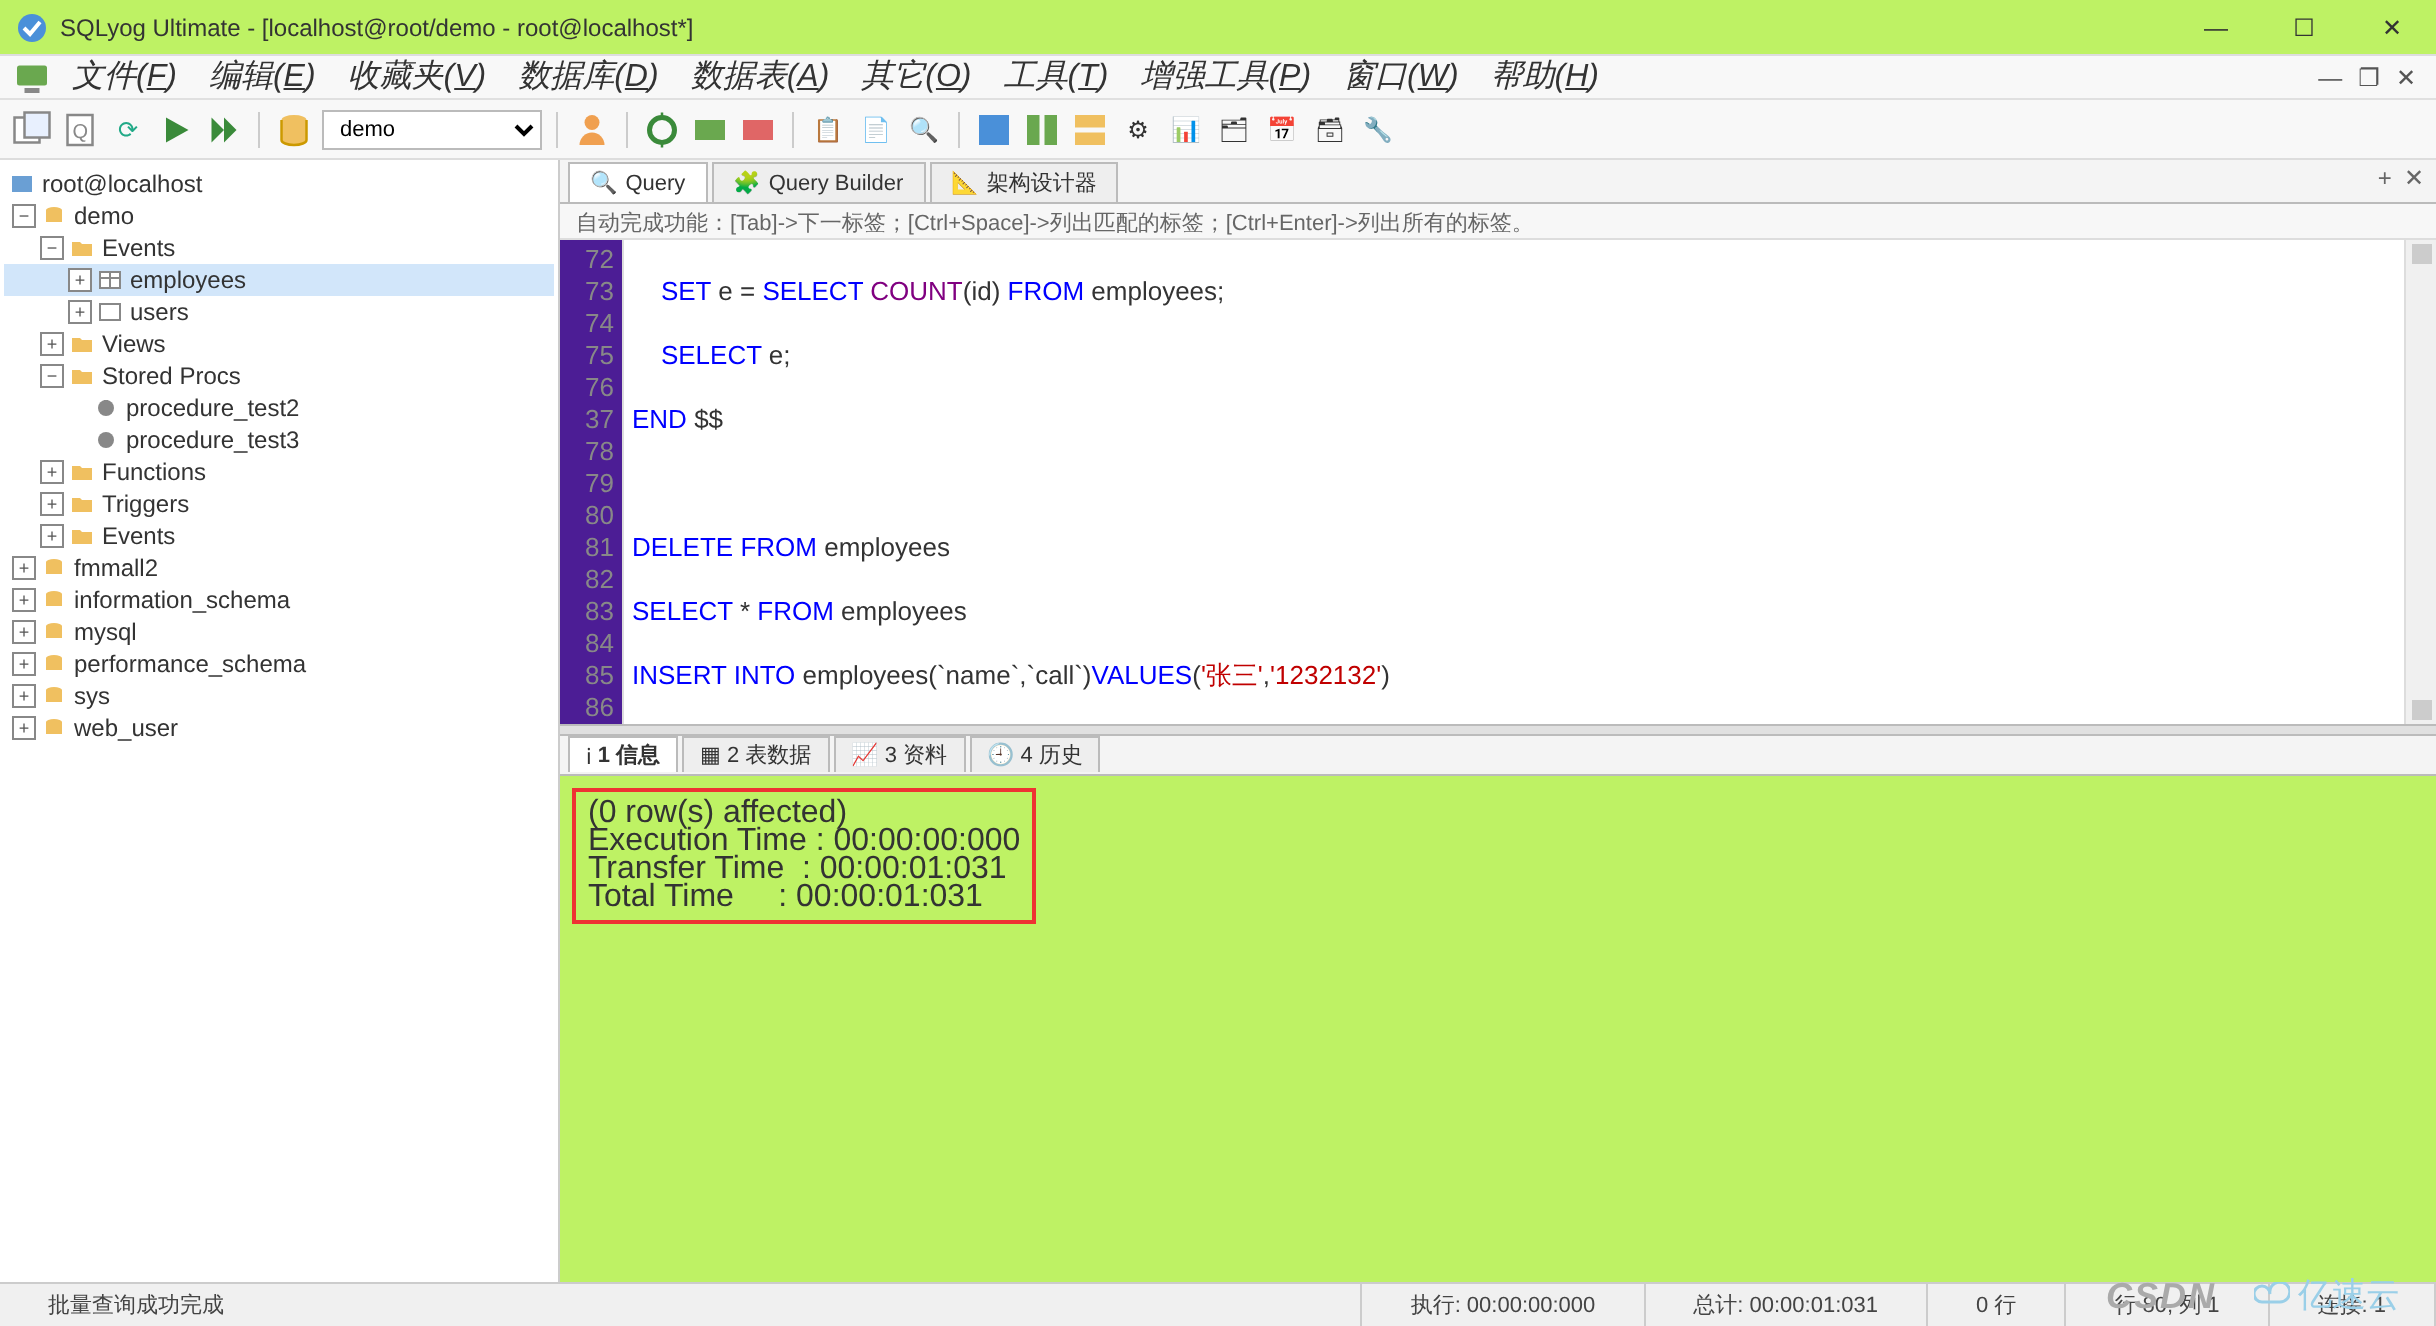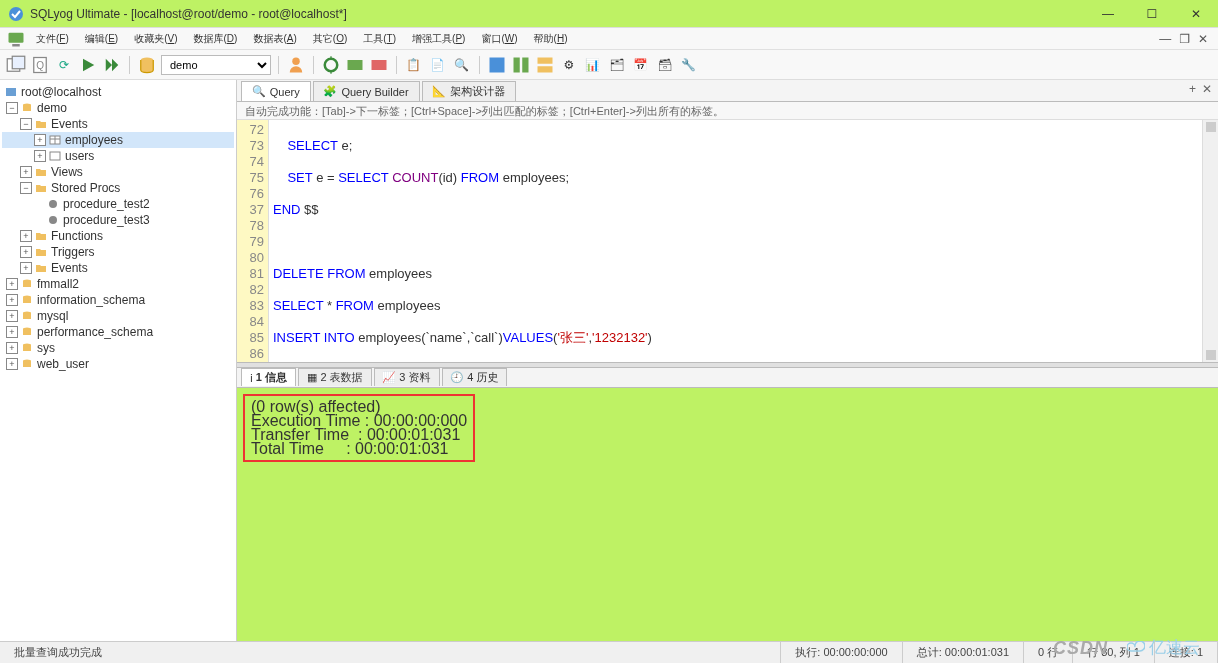--- a/index.html
+++ b/index.html
@@ -4,62 +4,62 @@
   <style>
     * { margin: 0; padding: 0; box-sizing: border-box; font-family: "Microsoft YaHei", Tahoma, Arial, sans-serif; }
     html, body { width: 1218px; height: 663px; overflow: hidden; background: #f0f0f0; font-size: 12px; color: #333; }
     .titlebar { height: 28px; background: #bef264; display: flex; align-items: center; padding: 0 8px; border-bottom: 1px solid #ddd; }
     .titlebar .logo { width: 16px; height: 16px; margin-right: 6px; }
     .titlebar .title { flex: 1; font-size: 12px; color: #333; }
     .titlebar .winbtns { display: flex; gap: 16px; }
     .winbtn { width: 28px; height: 18px; display: flex; align-items: center; justify-content: center; cursor: pointer; }
     .menubar { height: 22px; background: #f8f8f8; display: flex; align-items: center; padding: 0 6px; border-bottom: 1px solid #e0e0e0; gap: 4px; }
     .menubar .spacer { flex: 1; }
-    .menu-item { padding: 2px 6px; cursor: pointer; font-size: 10px; }
+    .menu-item { padding: 2px 6px; cursor: pointer; font-size: 16px; font-style: italic; }
     .menu-u { text-decoration: underline; }
     .sysbtns { display: flex; gap: 8px; padding-right: 4px; color: #555; }
     .toolbar { height: 30px; background: #f8f8f8; display: flex; align-items: center; padding: 0 6px; gap: 4px; border-bottom: 1px solid #ddd; }
     .tool-ico { width: 20px; height: 20px; display: flex; align-items: center; justify-content: center; cursor: pointer; border-radius: 2px; }
     .tool-sep { width: 1px; height: 18px; background: #ccc; margin: 0 3px; }
     .db-select { height: 20px; border: 1px solid #bbb; background: #fff; padding: 0 4px; min-width: 110px; font-size: 11px; }
     .body-area { display: flex; height: calc(100% - 28px - 22px - 30px - 22px); }
-    .sidebar { width: 237px; background: #fff; border-right: 1px solid #ccc; overflow: auto; font-size: 12px; }
+    .sidebar { width: 280px; background: #fff; border-right: 1px solid #ccc; overflow: auto; font-size: 12px; }
     .tree { padding: 4px 2px; }
     .tree-row { display: flex; align-items: center; height: 16px; padding: 0 2px; cursor: pointer; white-space: nowrap; }
     .tree-row.selected { background: #d2e6fa; }
     .tree-toggle { width: 12px; height: 12px; border: 1px solid #888; display: inline-flex; align-items: center; justify-content: center; font-size: 9px; line-height: 1; margin: 0 2px; color: #555; background: #fff; }
     .tree-spacer { display: inline-block; width: 14px; }
     .tree-ico { width: 14px; height: 12px; margin-right: 3px; display: inline-flex; align-items: center; justify-content: center; }
     .folder-ico svg, .table-ico svg, .db-ico svg, .proc-ico svg { width: 12px; height: 12px; }
     .main { flex: 1; display: flex; flex-direction: column; background: #fff; }
     .tabrow { height: 22px; display: flex; align-items: flex-end; border-bottom: 1px solid #bbb; padding-left: 4px; gap: 2px; background: #f4f4f4; position: relative; }
     .tab { height: 20px; padding: 0 10px; display: flex; align-items: center; gap: 4px; border: 1px solid #bbb; border-bottom: none; background: #eee; font-size: 11px; cursor: pointer; }
     .tab.active { background: #fff; }
     .tab-plus, .tab-close { position: absolute; right: 6px; top: 2px; display: flex; gap: 6px; color: #666; }
     .hintbar { height: 18px; background: #f7f7f7; font-size: 11px; color: #666; padding: 2px 8px; border-bottom: 1px solid #ddd; }
     .editor-wrap { flex: 1; display: flex; overflow: hidden; position: relative; background: #fff; }
-    .gutter { width: 32px; background: #fef9c3; border-right: 1px solid #ddd; text-align: right; padding: 2px 4px 0 0; font-family: Consolas, monospace; font-size: 13px; color: #888; line-height: 16px; }
+    .gutter { width: 32px; background: #4c1d95; border-right: 1px solid #ddd; text-align: right; padding: 2px 4px 0 0; font-family: Consolas, monospace; font-size: 13px; color: #888; line-height: 16px; }
     .code { flex: 1; padding: 2px 4px; font-family: Consolas, "Courier New", monospace; font-size: 13px; line-height: 16px; white-space: pre; overflow: auto; }
     .code .ln { height: 16px; }
     .kw { color: #0000ff; }
     .func { color: #800080; }
     .str { color: #c00000; }
     .scroll-right { width: 16px; background: #f0f0f0; border-left: 1px solid #ddd; position: relative; }
     .scroll-right::before, .scroll-right::after { content: ""; position: absolute; left: 3px; width: 10px; height: 10px; background: #ccc; }
     .scroll-right::before { top: 2px; }
     .scroll-right::after { bottom: 2px; }
     .hsplit { height: 6px; background: #e0e0e0; border-top: 1px solid #bbb; border-bottom: 1px solid #bbb; cursor: row-resize; }
     .result-tabs { height: 20px; display: flex; align-items: center; border-bottom: 1px solid #bbb; background: #f4f4f4; padding-left: 4px; gap: 2px; }
     .rtab { height: 18px; padding: 0 8px; display: flex; align-items: center; gap: 3px; border: 1px solid #bbb; border-bottom: none; background: #eee; font-size: 11px; }
     .rtab.active { background: #fff; }
     .result-pane { flex-basis: 200px; background: #bef264; padding: 6px; font-family: Consolas, monospace; font-size: 16px; color: #333; position: relative; }
     .result-box { border: 2px solid #e33; padding: 4px 6px; display: inline-block; line-height: 14px; }
     .result-box div { white-space: pre; }
     .statusbar { height: 22px; background: #f0f0f0; border-top: 1px solid #ccc; display: flex; align-items: center; font-size: 11px; color: #444; }
-    .statusbar .cell { padding: 0 14px; border-right: 1px solid #ccc; height: 100%; display: flex; align-items: center; }
+    .statusbar .cell { padding: 0 24px; border-right: 1px solid #ccc; height: 100%; display: flex; align-items: center; }
     .statusbar .grow { flex: 1; }
     .watermark1 { position: absolute; right: 110px; bottom: 4px; font-size: 18px; color: #aaa; font-weight: bold; font-style: italic; letter-spacing: 1px; margin-left: 44px; }
     .watermark2 { position: absolute; right: 18px; bottom: 4px; font-size: 17px; color: #9acfe8; display: flex; align-items: center; gap: 4px; }
     .pane-title { font-weight: bold; }
     svg { display: block; }
   </style>
 </head>
 <body>
 
 <div class="titlebar">
@@ -414,22 +414,22 @@
           <div>79</div>
           <div>80</div>
           <div>81</div>
           <div>82</div>
           <div>83</div>
           <div>84</div>
           <div>85</div>
           <div>86</div>
         </div>
       <div class="code" id="code">
+<div class="ln"><span>    </span><span class="kw">SET</span><span> e = </span><span class="kw">SELECT</span><span> </span><span class="func">COUNT</span><span>(id) </span><span class="kw">FROM</span><span> employees;</span></div>
 <div class="ln"><span>    </span><span class="kw">SELECT</span><span> e;</span></div>
-<div class="ln"><span>    </span><span class="kw">SET</span><span> e = </span><span class="kw">SELECT</span><span> </span><span class="func">COUNT</span><span>(id) </span><span class="kw">FROM</span><span> employees;</span></div>
 <div class="ln"><span class="kw">END</span><span> $$</span></div>
 <div class="ln"></div>
 <div class="ln"><span class="kw">DELETE</span><span> </span><span class="kw">FROM</span><span> employees</span></div>
 <div class="ln"><span class="kw">SELECT</span><span> * </span><span class="kw">FROM</span><span> employees</span></div>
 <div class="ln"><span class="kw">INSERT</span><span> </span><span class="kw">INTO</span><span> employees(`name`,`call`)</span><span class="kw">VALUES</span><span>(</span><span class="str">'张三'</span><span>,</span><span class="str">'1232132'</span><span>)</span></div>
 
 
 
 
 

